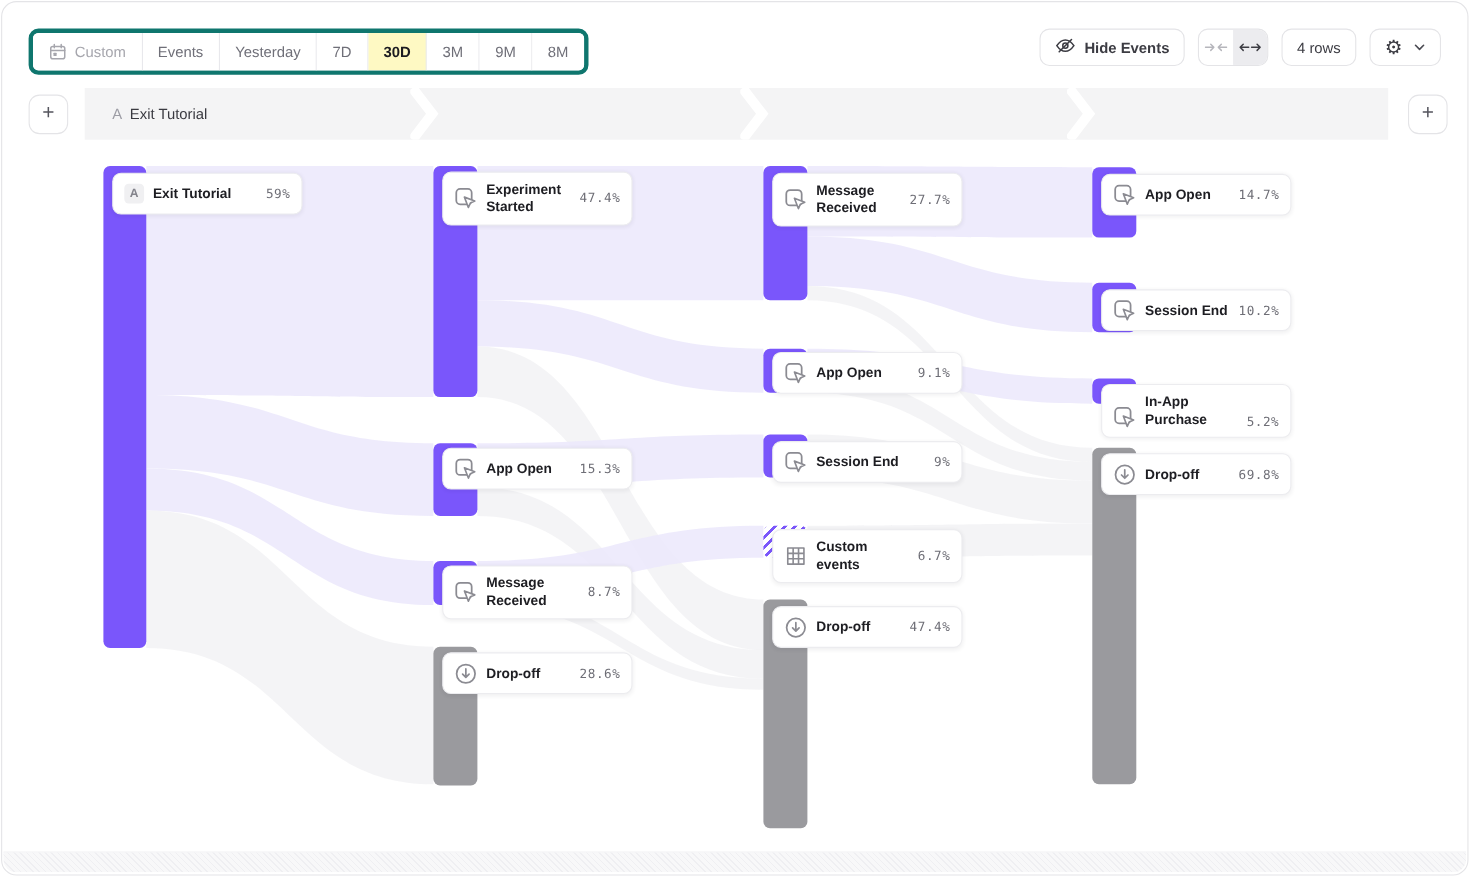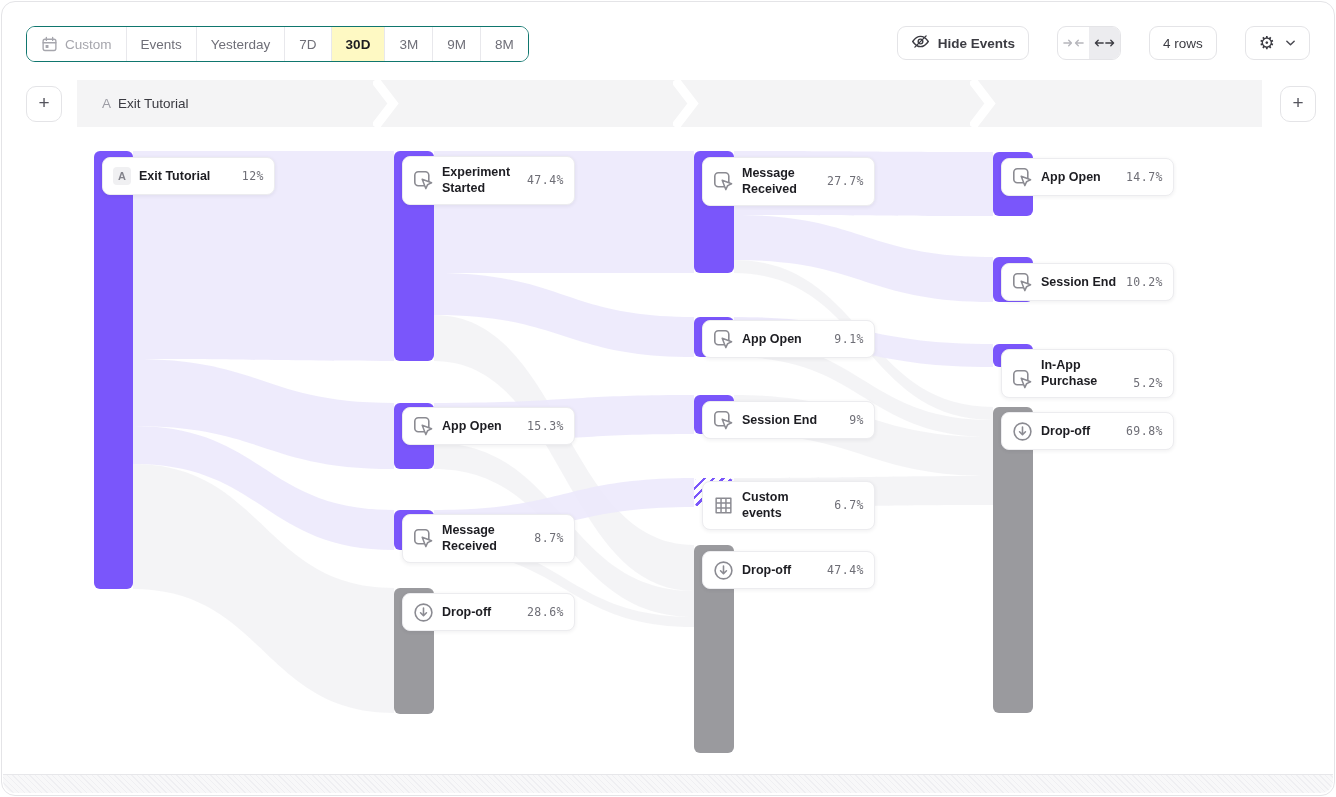--- a/index.html
+++ b/index.html
@@ -3,27 +3,27 @@
 <meta charset="utf-8">
 <style>
   html,body{margin:0;padding:0;background:#fff;}
   .app{
     position:relative;width:1334px;height:795px;margin:1px;
     border:1px solid #e4e4e7;border-radius:14px;background:#fff;
     font-family:"Liberation Sans",sans-serif;overflow:hidden;box-sizing:border-box;
   }
   
   .toolbar-left{position:absolute;left:24px;top:24px;display:flex;height:34px;
-    border:1px solid #0f766e;border-radius:9px;background:#fff;overflow:hidden;justify-content:space-between;}
+    border:4px solid #0f766e;border-radius:9px;background:#fff;overflow:hidden;justify-content:space-between;}
   .range-btn{display:flex;align-items:center;gap:7px;padding:0 14px;font-size:13.5px;
     color:#6f6f78;border-right:1px solid #e8e8ec;cursor:pointer;white-space:nowrap;background:#fff;}
   .range-btn:last-child{border-right:none;}
   .range-btn.muted{color:#a6a6ad;}
   .range-btn.selected{background:#fef9c3;color:#1c1c21;font-weight:700;}
-  .toolbar-right{position:absolute;right:24px;top:24px;display:flex;gap:28px;height:34px;align-items:stretch;}
+  .toolbar-right{position:absolute;right:24px;top:24px;display:flex;gap:12px;height:34px;align-items:stretch;}
   .tool-btn{display:flex;align-items:center;gap:8px;padding:0 13px;border:1px solid #e4e4e7;
     border-radius:9px;background:#fff;font-size:13.5px;color:#3c3c43;cursor:pointer;white-space:nowrap;}
   .tool-btn .bold{font-weight:600;}
   .seg-group{display:flex;border:1px solid #e4e4e7;border-radius:9px;overflow:hidden;background:#fff;}
   .seg{display:flex;align-items:center;justify-content:center;width:31px;cursor:pointer;}
   .seg.active{background:#ececef;}
   .caret{margin-left:2px;display:flex;align-items:center;}
   .gear-glyph{font-size:18px;line-height:1;color:#3c3c43;}
   
   .plus-btn{position:absolute;top:84px;width:34px;height:34px;border:1px solid #e4e4e7;border-radius:10px;
@@ -165,21 +165,21 @@
         <path d="M732 315 C861.5 315 861.5 342 991 342 L991 365 C861.5 365 861.5 338 732 338 Z" fill="#ece8fc" fill-opacity="0.88"></path>
         <path d="M732 338 C861.5 338 861.5 418 991 418 L991 435 C861.5 435 861.5 355 732 355 Z" fill="#f3f3f5" fill-opacity="0.88"></path>
         <path d="M732 393 C861.5 393 861.5 435 991 435 L991 474 C861.5 474 861.5 432 732 432 Z" fill="#f3f3f5" fill-opacity="0.88"></path>
         <path d="M732 476 C861.5 476 861.5 474 991 474 L991 503 C861.5 503 861.5 505 732 505 Z" fill="#f3f3f5" fill-opacity="0.88"></path>
       </svg>
     <div id="nodes">
         <div class="bar event" style="left: 92px; top: 149px; width: 39px; height: 438px;"></div>
         <div class="card" style="left: 100px; top: 155px;">
           <span class="start-badge">A</span>
           <span class="nlabel">Exit Tutorial</span>
-          <span class="npct">12%</span>
+          <span class="npct">59%</span>
         </div>
         <div class="bar event" style="left: 392px; top: 149px; width: 40px; height: 210px;"></div>
         <div class="card" style="left: 400px; top: 154px;">
           <span class="nicon">
             <svg width="21" height="21" viewBox="0 0 21 21">
               <rect x="1.8" y="1.8" width="14" height="14" rx="3.5" fill="none" stroke="#8b8b92" stroke-width="1.6"></rect>
               <path d="M9.2 9.2 L18.6 12.8 L14.6 14.6 L12.8 18.6 Z" fill="#ffffff" stroke="#8b8b92" stroke-width="1.5" stroke-linejoin="round"></path>
             </svg>
           </span>
           <span class="nlabel">Experiment Started</span>

